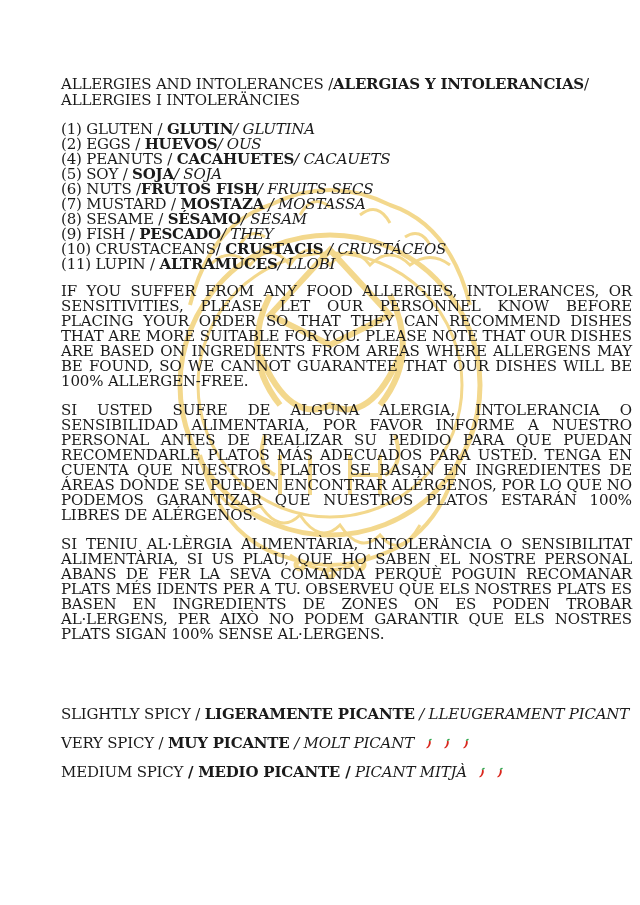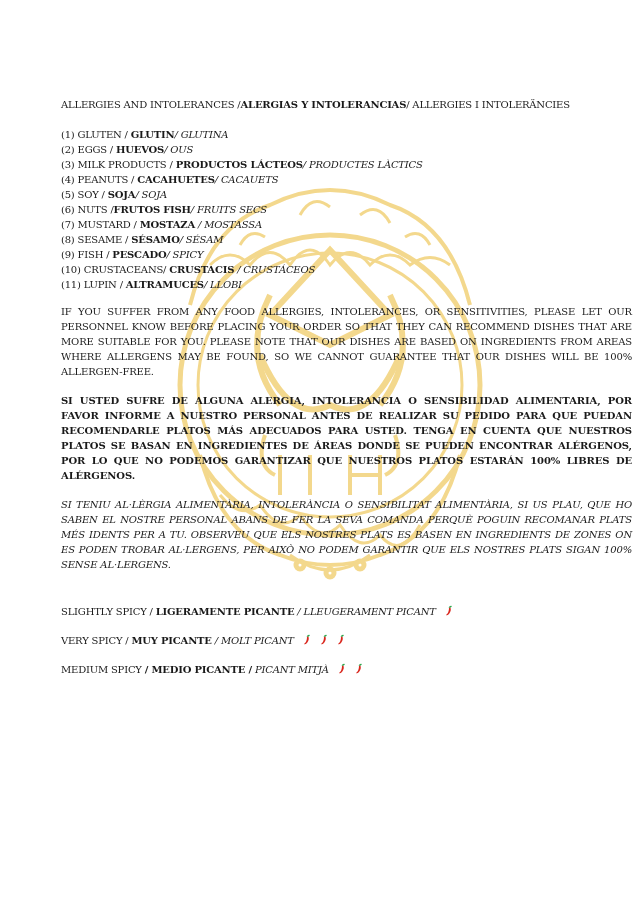--- a/index.html
+++ b/index.html
@@ -1,30 +1,30 @@
 <!DOCTYPE html>
 <html><head>
 <meta charset="utf-8">
 <style>
   html, body { margin: 0; padding: 0; }
   body {
     width: 640px; height: 905px; background: #ffffff; position: relative; overflow: hidden;
     font-family: "DejaVu Serif", "Liberation Serif", serif; color: #1a1a1a;
   }
   .watermark { position: absolute; left: 150px; top: 155px; width: 360px; height: 440px; z-index: 0; }
-  .page { position: absolute; left: 61px; top: 97px; width: 571px; z-index: 1; font-size: 10px; }
+  .page { position: absolute; left: 61px; top: 76px; width: 571px; z-index: 1; font-size: 15px; }
   .title { line-height: 16px; margin: 0 0 14px 0; letter-spacing: -0.2px; }
   .allergen-list { margin: 0 0 12px 0; padding: 0; list-style: none; }
   .allergen-list li { line-height: 15px; letter-spacing: -0.2px; white-space: nowrap; }
   .b { font-weight: bold; }
   .i { font-style: italic; text-align: center; }
   .para { line-height: 15px; text-align: justify; text-align-last: left; margin: 0 0 14px 0; letter-spacing: -0.15px; }
-  .para.es { font-weight: bold; letter-spacing: -0.1px; }
-  .para.ca { font-style: italic; }
-  .spicy { margin-top: 32px; }
+  .para.es { font-weight: normal; letter-spacing: -0.1px; }
+  .para.ca { }
+  .spicy { margin-top: 65px; }
   .spicy-row { line-height: 15px; margin-bottom: 14px; white-space: nowrap; letter-spacing: -0.2px; }
   .chili { display: inline-block; width: 8px; height: 11px; margin-left: 6px; vertical-align: -1px; }
 </style>
 </head>
 <body>
 
 <svg class="watermark" viewBox="0 0 360 440" xmlns="http://www.w3.org/2000/svg">
   <g fill="none" stroke="#f2d27a" stroke-width="5" opacity="0.85">
     <circle cx="180" cy="230" r="150"></circle>
     <circle cx="180" cy="230" r="132" stroke-width="3"></circle>
@@ -44,27 +44,26 @@
     <path d="M130,300 l0,40 M160,300 l0,40 M200,300 l0,40 M230,300 l0,40 M200,320 l30,0" stroke-width="4"></path>
   </g>
 </svg>
 
 <div class="page">
   <p class="title"><span>ALLERGIES AND INTOLERANCES /</span><span class="b">ALERGIAS Y INTOLERANCIAS</span><span>/ ALLERGIES I INTOLERÄNCIES</span></p>
 
   <ul class="allergen-list">
     <li><span>(1)</span> <span>GLUTEN / </span><span class="b">GLUTIN</span><span class="i">/ GLUTINA</span></li>
     <li><span>(2)</span> <span>EGGS / </span><span class="b">HUEVOS</span><span class="i">/ OUS</span></li>
-    <li><span>(3)</span> <span>MILK PRODUCTS / </span><span class="b">PRODUCTOS LÁCTEOS</span><span class="i">/ PRODUCTES LÀCTICS</span></li>
     <li><span>(4)</span> <span>PEANUTS / </span><span class="b">CACAHUETES</span><span class="i">/ CACAUETS</span></li>
     <li><span>(5)</span> <span>SOY / </span><span class="b">SOJA</span><span class="i">/ SOJA</span></li>
     <li><span>(6)</span> <span>NUTS /</span><span class="b">FRUTOS FISH</span><span class="i">/ FRUITS SECS</span></li>
     <li><span>(7)</span> <span>MUSTARD / </span><span class="b">MOSTAZA</span><span class="i"> / MOSTASSA</span></li>
     <li><span>(8)</span> <span>SESAME / </span><span class="b">SÉSAMO</span><span class="i">/ SÉSAM</span></li>
-    <li><span>(9)</span> <span>FISH / </span><span class="b">PESCADO</span><span class="i">/ SPICY</span></li>
+    <li><span>(9)</span> <span>FISH / </span><span class="b">PESCADO</span><span class="i">/ THEY</span></li>
     <li><span>(10)</span> <span>CRUSTACEANS/ </span><span class="b">CRUSTACIS</span><span class="i"> / CRUSTÁCEOS</span></li>
     <li><span>(11)</span> <span>LUPIN / </span><span class="b">ALTRAMUCES</span><span class="i">/ LLOBI</span></li>
   </ul>
 
   <p class="para en">IF YOU SUFFER FROM ANY FOOD ALLERGIES, INTOLERANCES, OR SENSITIVITIES, PLEASE LET OUR PERSONNEL KNOW BEFORE PLACING YOUR ORDER SO THAT THEY CAN RECOMMEND DISHES THAT ARE MORE SUITABLE FOR YOU. PLEASE NOTE THAT OUR DISHES ARE BASED ON INGREDIENTS FROM AREAS WHERE ALLERGENS MAY BE FOUND, SO WE CANNOT GUARANTEE THAT OUR DISHES WILL BE 100% ALLERGEN-FREE.</p>
   <p class="para es">SI USTED SUFRE DE ALGUNA ALERGIA, INTOLERANCIA O SENSIBILIDAD ALIMENTARIA, POR FAVOR INFORME A NUESTRO PERSONAL ANTES DE REALIZAR SU PEDIDO PARA QUE PUEDAN RECOMENDARLE PLATOS MÁS ADECUADOS PARA USTED. TENGA EN CUENTA QUE NUESTROS PLATOS SE BASAN EN INGREDIENTES DE ÁREAS DONDE SE PUEDEN ENCONTRAR ALÉRGENOS, POR LO QUE NO PODEMOS GARANTIZAR QUE NUESTROS PLATOS ESTARÁN 100% LIBRES DE ALÉRGENOS.</p>
   <p class="para ca">SI TENIU AL·LÈRGIA ALIMENTÀRIA, INTOLERÀNCIA O SENSIBILITAT ALIMENTÀRIA, SI US PLAU, QUE HO SABEN EL NOSTRE PERSONAL ABANS DE FER LA SEVA COMANDA PERQUÈ POGUIN RECOMANAR PLATS MÉS IDENTS PER A TU. OBSERVEU QUE ELS NOSTRES PLATS ES BASEN EN INGREDIENTS DE ZONES ON ES PODEN TROBAR AL·LERGENS, PER AIXÒ NO PODEM GARANTIR QUE ELS NOSTRES PLATS SIGAN 100% SENSE AL·LERGENS.</p>
 
   <div class="spicy">
     <div class="spicy-row">

